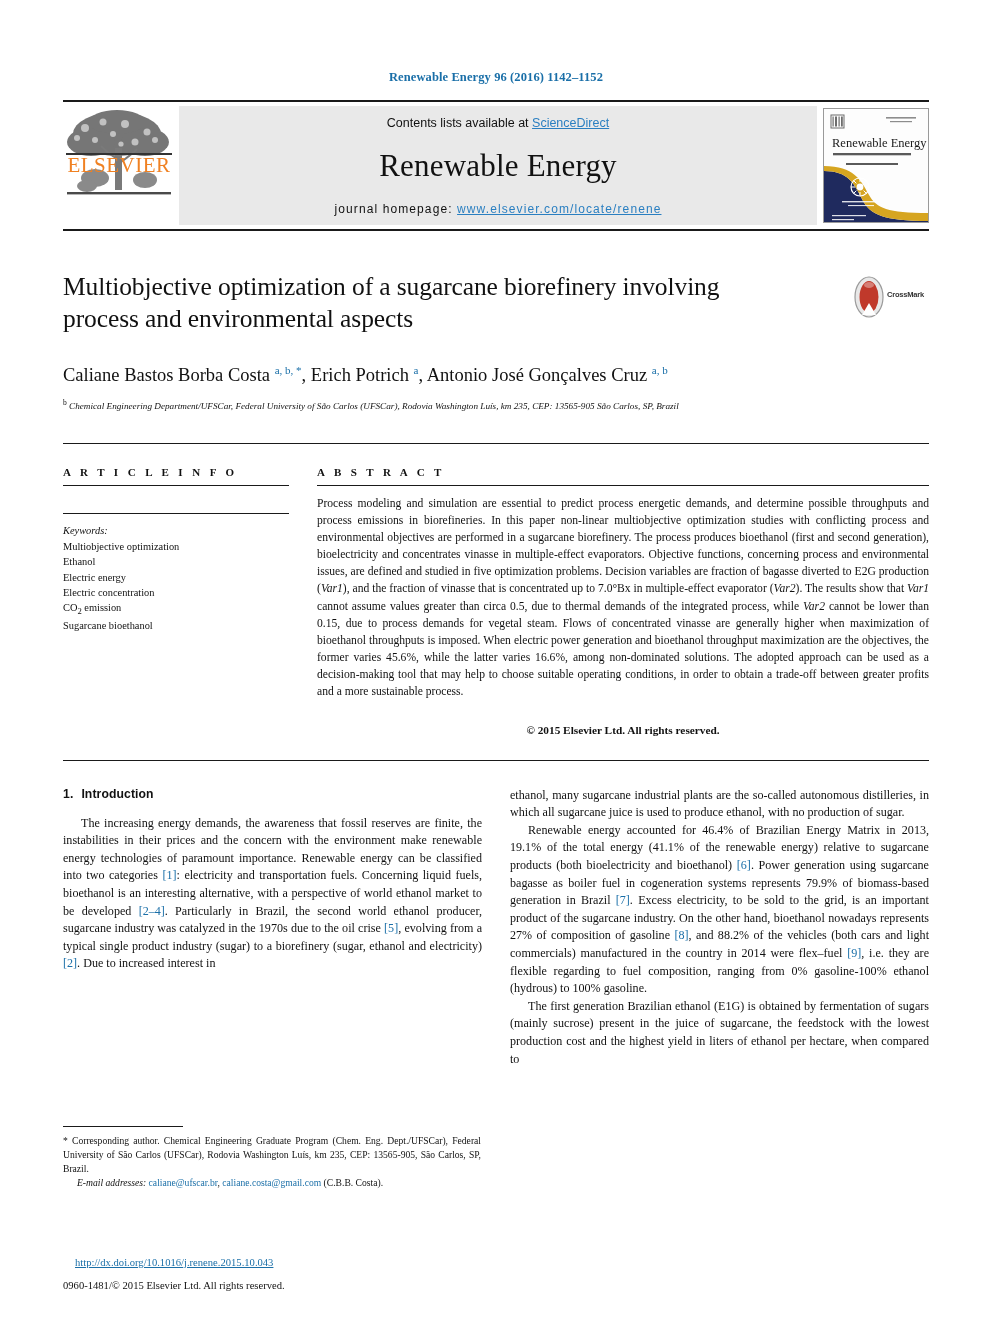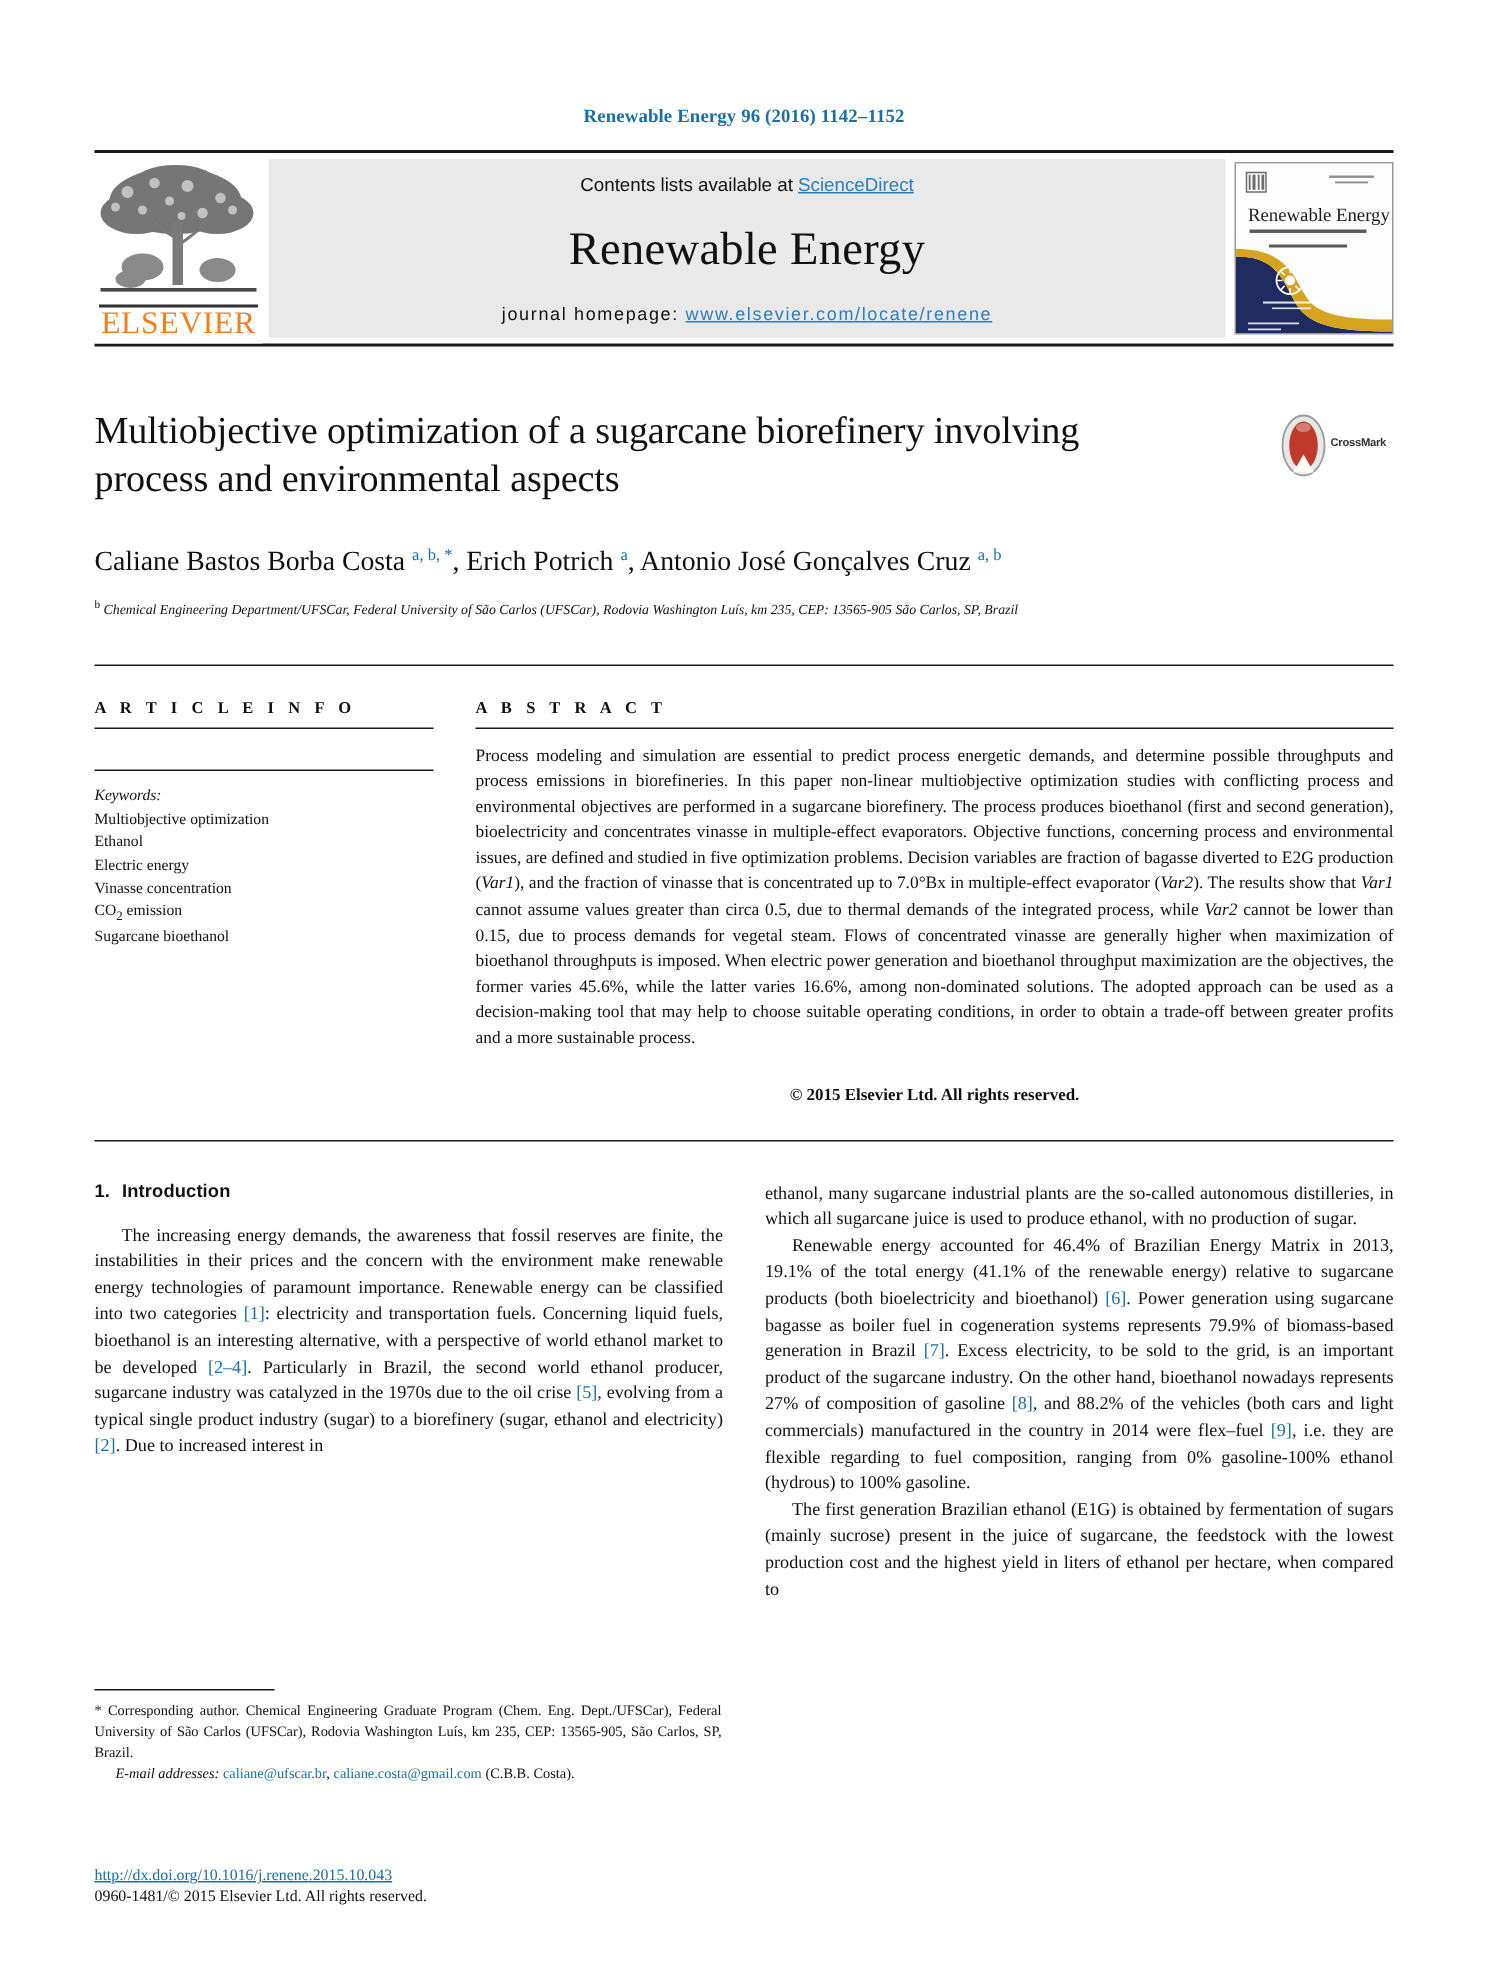--- a/index.html
+++ b/index.html
@@ -43,21 +43,21 @@
     display: flex;
     align-items: stretch;
     box-sizing: border-box;
   }
   .elsevier-logo {
     width: 112px;
     flex: 0 0 112px;
     position: relative;
     display: flex;
     flex-direction: column;
-    justify-content: flex-end;
+    justify-content: center;
     overflow: hidden;
     background: #fff;
   }
   .tree-art {
     position: absolute;
     left: 2px;
     top: 2px;
     width: 108px;
     height: 102px;
   }
@@ -296,21 +296,21 @@
   .doi-block {
     position: absolute;
     left: 63px;
     top: 1245px;
     width: 430px;
   }
   .doi-line {
     font-size: 10.6px;
     color: #1a6fa8;
     text-decoration: underline;
-    margin: 0;
+    margin: 12px;
   }
   .issn-line {
     font-size: 10.6px;
     color: #111;
     margin: 3px 0 0 0;
   }
 </style>
 </head>
 <body>
 
@@ -432,21 +432,21 @@
     <div class="col-info">
       <div class="sec-label">A R T I C L E   I N F O</div>
       <div class="rule"></div>
       <div class="info-gap"></div>
       <div class="rule"></div>
       <div class="info-body">
         <p class="it">Keywords:</p>
         <p>Multiobjective optimization</p>
         <p>Ethanol</p>
         <p>Electric energy</p>
-        <p>Vinasse concentration</p>
+        <p>Electric concentration</p>
         <p>CO<sub>2</sub> emission</p>
         <p>Sugarcane bioethanol</p>
       </div>
     </div>
 
     <div class="col-abstract">
       <div class="sec-label">A B S T R A C T</div>
       <div class="rule"></div>
       <div class="abstract-body">
         <p>Process modeling and simulation are essential to predict process energetic demands, and determine possible throughputs and process emissions in biorefineries. In this paper non-linear multiobjective optimization studies with conflicting process and environmental objectives are performed in a sugarcane biorefinery. The process produces bioethanol (first and second generation), bioelectricity and concentrates vinasse in multiple-effect evaporators. Objective functions, concerning process and environmental issues, are defined and studied in five optimization problems. Decision variables are fraction of bagasse diverted to E2G production (<i>Var1</i>), and the fraction of vinasse that is concentrated up to 7.0°Bx in multiple-effect evaporator (<i>Var2</i>). The results show that <i>Var1</i> cannot assume values greater than circa 0.5, due to thermal demands of the integrated process, while <i>Var2</i> cannot be lower than 0.15, due to process demands for vegetal steam. Flows of concentrated vinasse are generally higher when maximization of bioethanol throughputs is imposed. When electric power generation and bioethanol throughput maximization are the objectives, the former varies 45.6%, while the latter varies 16.6%, among non-dominated solutions. The adopted approach can be used as a decision-making tool that may help to choose suitable operating conditions, in order to obtain a trade-off between greater profits and a more sustainable process.</p>

